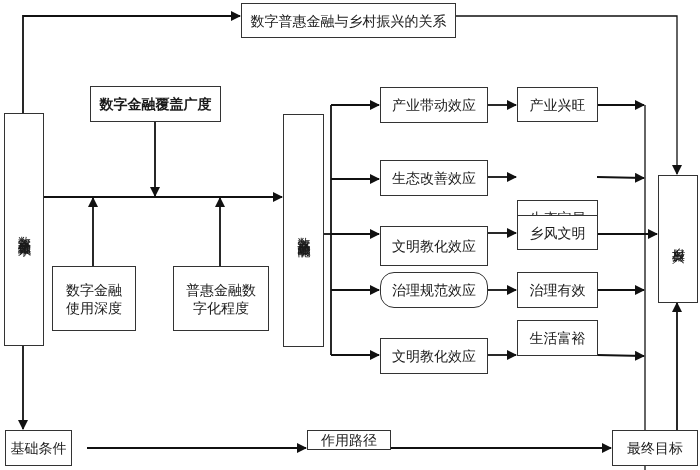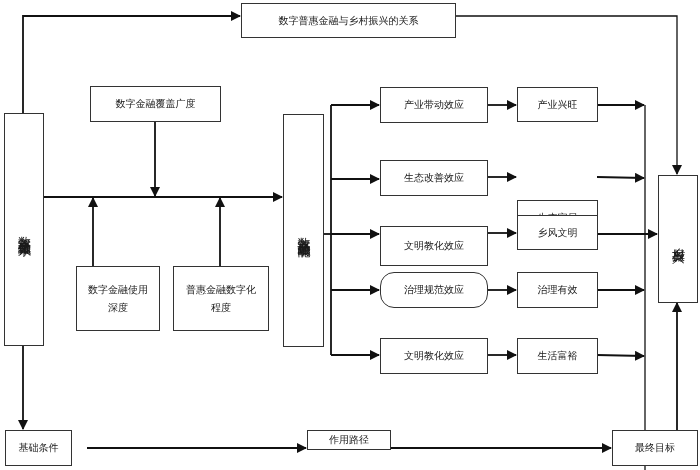--- a/index.html
+++ b/index.html
@@ -1,21 +1,21 @@
 <!DOCTYPE html>
 <html><head>
 <meta charset="utf-8">
 <style>
   html, body { margin:0; padding:0; background:#ffffff; }
   body { width:700px; height:470px; position:relative; overflow:hidden;
          font-family:"DejaVu Serif","Liberation Serif",serif; color:#1a1a1a; }
   svg#diagram { position:absolute; left:0; top:0; }
   .box { position:absolute; border:1.3px solid #333; background:#fff; box-sizing:border-box;
          display:flex; align-items:center; justify-content:center; text-align:center;
-         font-size:10px; line-height:18px; }
+         font-size:14px; line-height:18px; }
   .vbox { writing-mode:vertical-rl; text-orientation:upright; letter-spacing:1px; font-size:13px; }
 </style>
 </head>
 <body>
 
 <svg id="diagram" width="700" height="470">
   <defs>
     <marker id="arr" markerWidth="10" markerHeight="10" refX="9" refY="5" orient="auto" markerUnits="userSpaceOnUse">
       <path d="M0,0 L10,5 L0,10 z" fill="#111"></path>
     </marker>
@@ -60,37 +60,37 @@
     <path d="M87,448 L306,448" marker-end="url(#arr)"></path>
     <path d="M390,448 L611,448" marker-end="url(#arr)"></path>
     <path d="M677,430 L677,303" marker-end="url(#arr)"></path>
   </g>
 </svg>
 
 <div class="box" style="left:241px;top:3px;width:215px;height:35px;">数字普惠金融与乡村振兴的关系</div>
 
 <div class="box vbox" style="left:4px;top:113px;width:40px;height:233px;">数字普惠金融体系</div>
 
-<div class="box" style="left:90px;top:86px;width:131px;height:36px;">数字金融覆盖广度</div>
+<div class="box" style="left:90px;top:86px;width:131px;height:36px;font-weight:bold;">数字金融覆盖广度</div>
 
-<div class="box" style="left:52px;top:266px;width:84px;height:65px;padding:0 10px;margin-left:24px;">数字金融使用深度</div>
+<div class="box" style="left:52px;top:266px;width:84px;height:65px;padding:0 10px;">数字金融使用深度</div>
 
 <div class="box" style="left:173px;top:266px;width:96px;height:65px;padding:0 8px;">普惠金融数字化程度</div>
 
 <div class="box vbox" style="left:283px;top:114px;width:41px;height:233px;">数字普惠金融功能</div>
 
 <div class="box" style="left:380px;top:87px;width:108px;height:36px;">产业带动效应</div>
 <div class="box" style="left:380px;top:160px;width:108px;height:36px;">生态改善效应</div>
 <div class="box" style="left:380px;top:226px;width:108px;height:40px;">文明教化效应</div>
 <div class="box" style="left:380px;top:272px;width:108px;height:36px;border-radius:14px;">治理规范效应</div>
 <div class="box" style="left:380px;top:338px;width:108px;height:36px;">文明教化效应</div>
 
 <div class="box" style="left:517px;top:87px;width:81px;height:35px;">产业兴旺</div>
 <div class="box" style="left:517px;top:156px;width:81px;height:35px;margin-top:44px;">生态宜居</div>
 <div class="box" style="left:517px;top:215px;width:81px;height:35px;">乡风文明</div>
 <div class="box" style="left:517px;top:272px;width:81px;height:36px;">治理有效</div>
-<div class="box" style="left:517px;top:338px;width:81px;height:36px;">生活富裕</div>
+<div class="box" style="left:517px;top:320px;width:81px;height:36px;">生活富裕</div>
 
 <div class="box vbox" style="left:658px;top:175px;width:40px;height:128px;">乡村振兴</div>
 
 <div class="box" style="left:5px;top:430px;width:67px;height:36px;">基础条件</div>
 <div class="box" style="left:307px;top:430px;width:84px;height:20px;">作用路径</div>
 <div class="box" style="left:612px;top:430px;width:86px;height:36px;">最终目标</div>
 
 </body></html>

